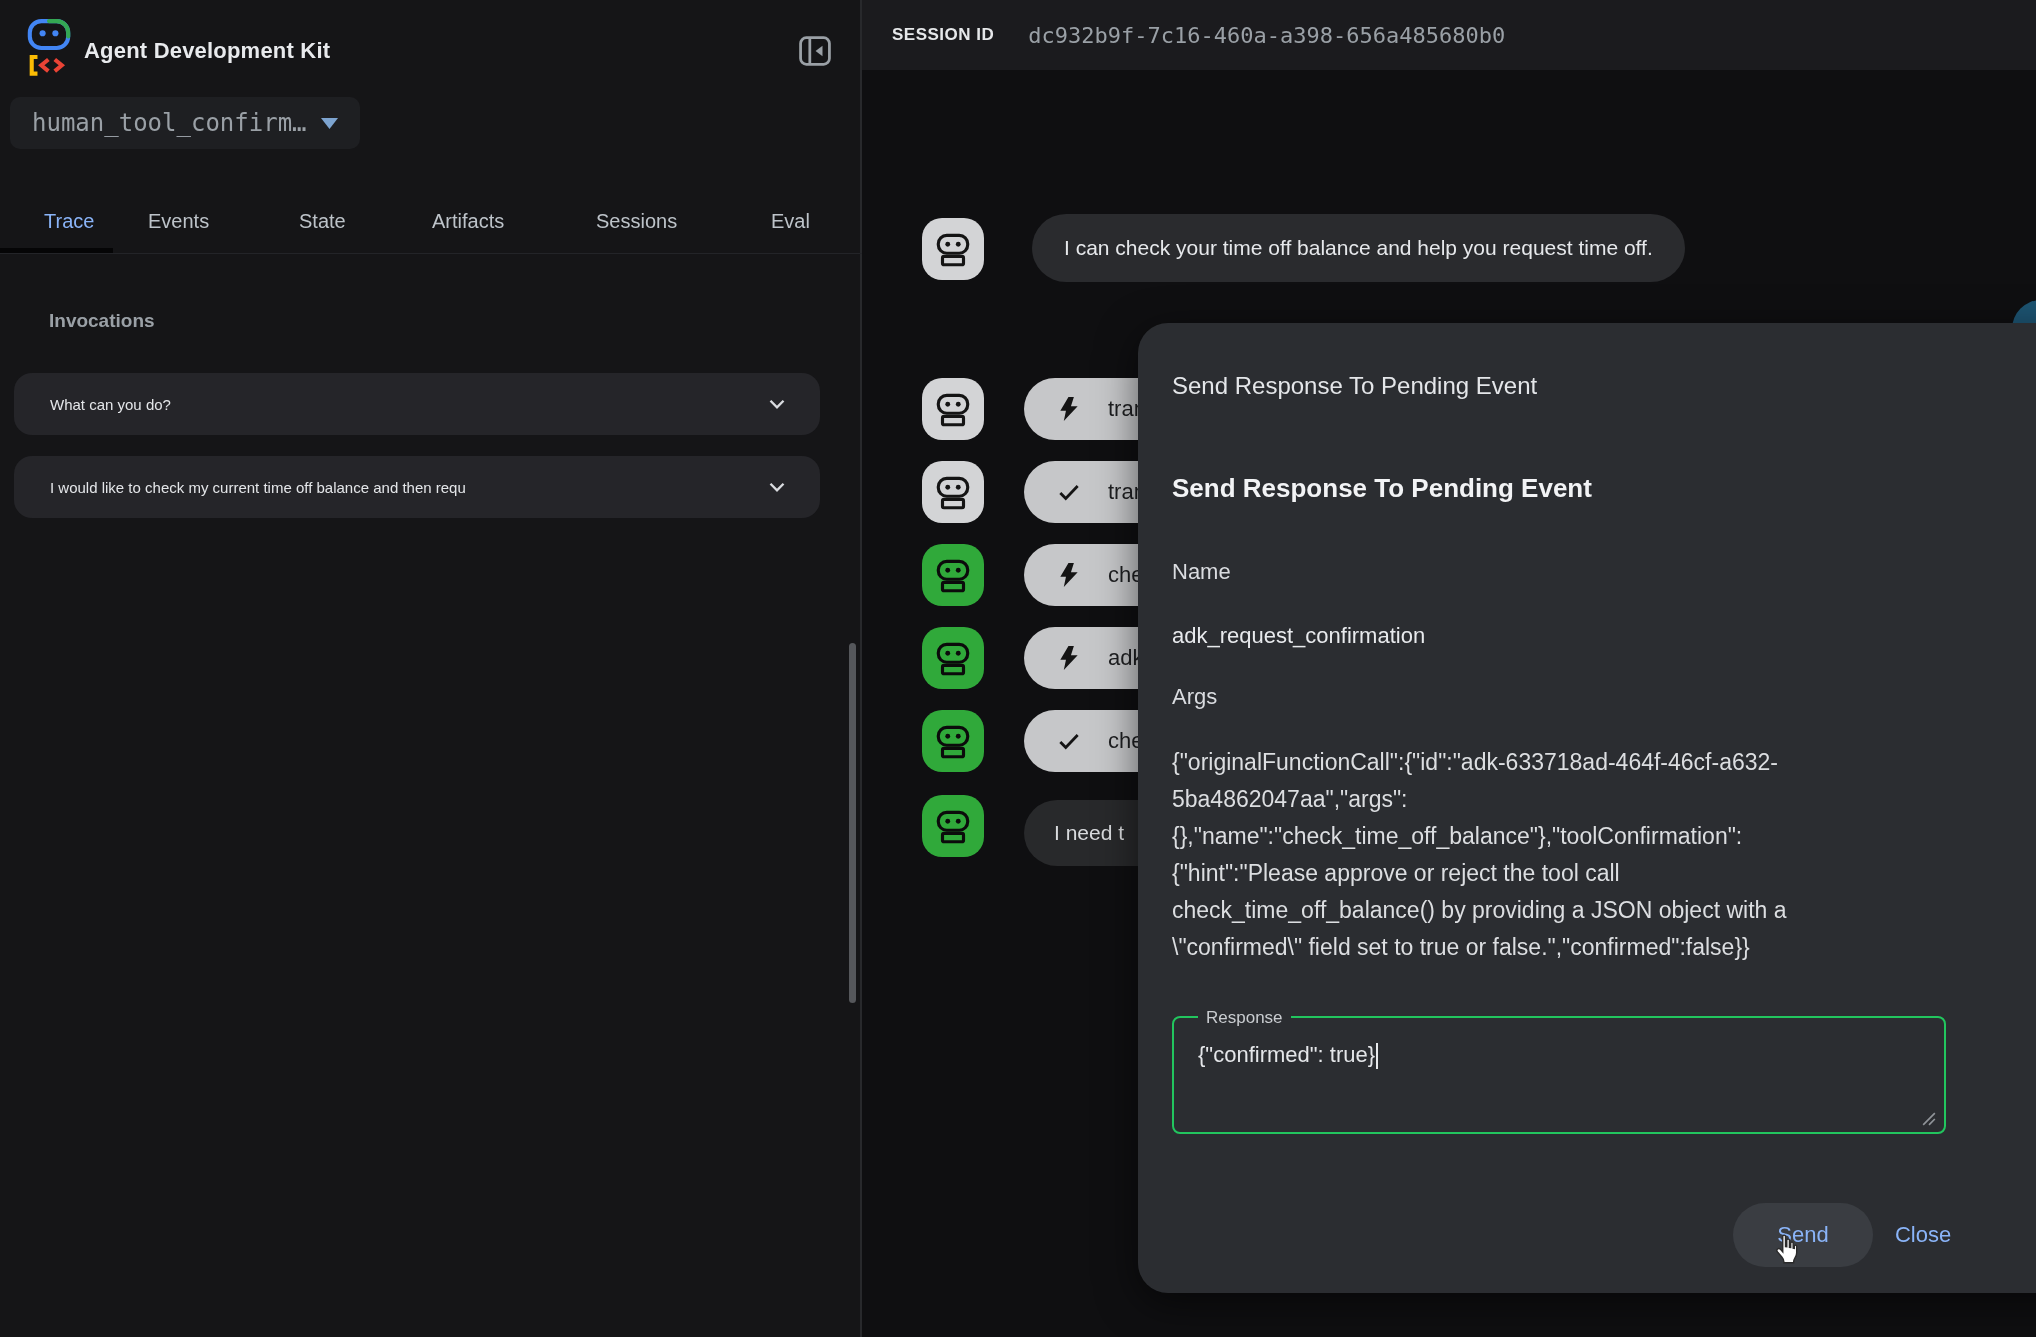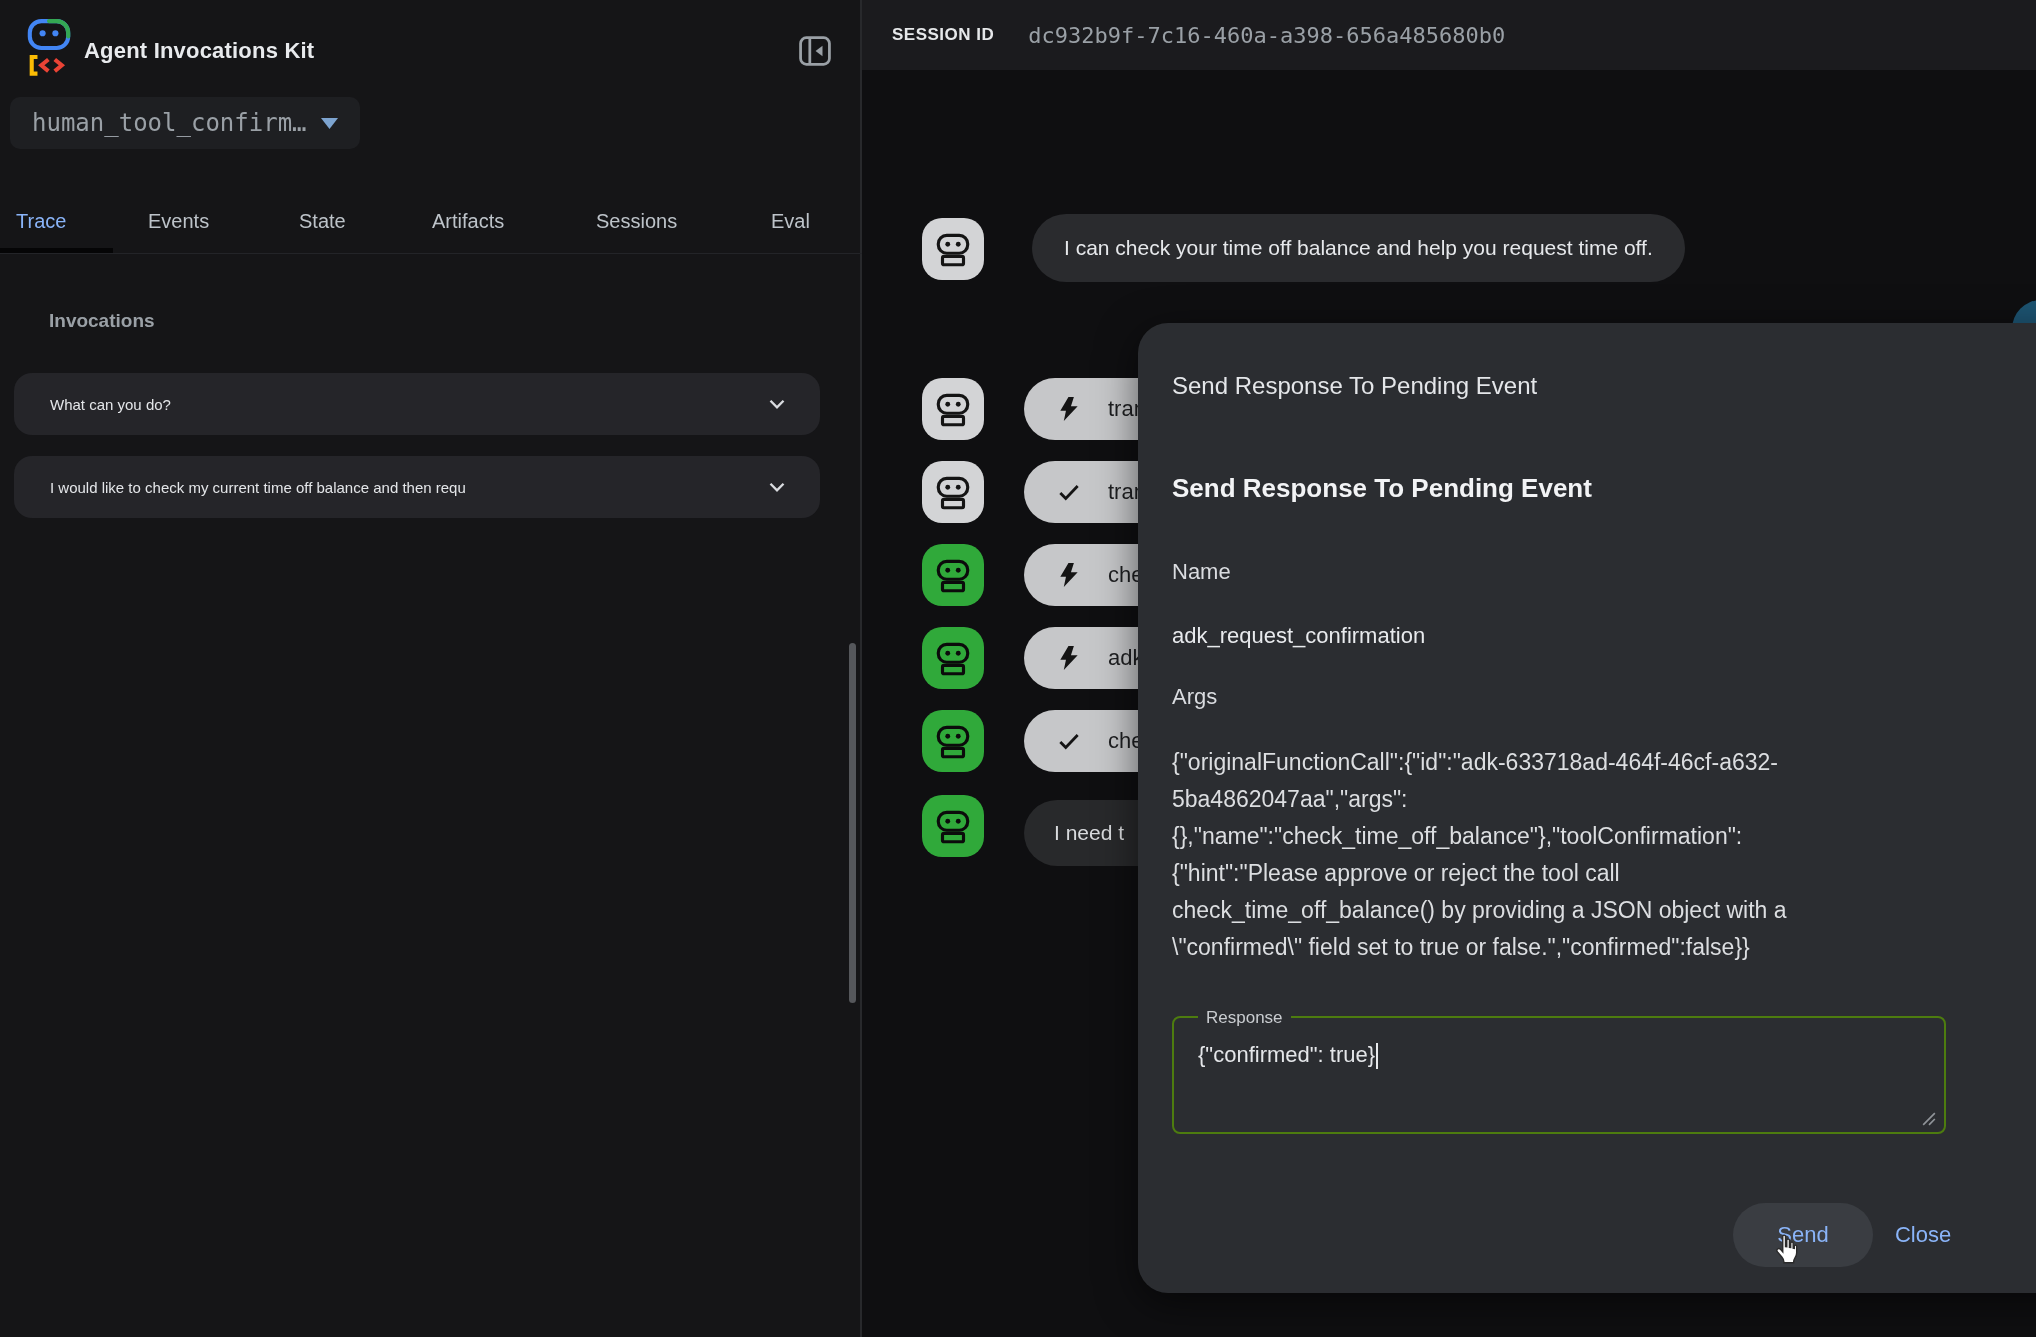--- a/index.html
+++ b/index.html
@@ -17,21 +17,21 @@
 
   .agent-select { position:absolute; left:10px; top:97px; width:350px; height:52px;
     background:#1e1f22; border-radius:10px; display:flex; align-items:center;
     padding:0 22px; cursor:pointer; }
   .agent-select .val { font-family:"DejaVu Sans Mono", monospace; font-size:24px;
     color:#9aa0a6; flex:1; white-space:nowrap; overflow:hidden; }
   .agent-select .caret { width:17px; height:11px; margin-left:10px; }
 
   .tabbar { position:absolute; left:0; top:196px; width:862px; height:62px; }
   .tab { position:absolute; top:14px; font-size:20px; color:#bdc3c9; cursor:pointer; }
-  .tab.active { color:#8ab4f8; }
+  .tab.active { color:#8ab4f8;margin-left:28px; }
   .tab-inkbar { position:absolute; left:0; top:52px; width:113px; height:5px; background:#050506; }
   .tab-divider { position:absolute; left:0; top:57px; width:862px; height:1px; background:#232428; }
 
   .invocations-title { position:absolute; left:49px; top:310px; font-size:19px;
     font-weight:bold; color:#9aa0a6; }
   .inv-card { position:absolute; left:14px; width:806px; height:62px; background:#252529;
     border-radius:18px; display:flex; align-items:center; padding:0 30px 0 36px; cursor:pointer; }
   .inv-card .txt { flex:1; font-size:15px; color:#e4e6e9; white-space:nowrap; overflow:hidden; }
   .inv-card .chev { width:26px; height:26px; margin-left:14px; flex:none; }
   #inv1 { top:373px; } #inv2 { top:456px; }
@@ -70,21 +70,21 @@
   .dialog { position:absolute; left:1138px; top:323px; width:998px; height:970px;
     background:#2b2d31; border-radius:30px; box-shadow:0 10px 40px rgba(0,0,0,.55); z-index:10; }
   .dlg-title { position:absolute; left:34px; top:49px; font-size:24px; color:#e4e6e9; }
   .dlg-heading { position:absolute; left:34px; top:150px; font-size:26px; font-weight:bold; color:#f2f3f5; }
   .dlg-label { position:absolute; left:34px; font-size:22px; color:#dadce0; }
   .dlg-value { position:absolute; left:34px; font-size:22px; color:#e8eaed; }
   .dlg-args { position:absolute; left:34px; top:421px; width:700px; font-size:23px;
     line-height:37px; color:#dcdee1; overflow-wrap:anywhere; }
 
   .resp-box { position:absolute; left:34px; top:693px; width:774px; height:118px;
-    border:2px solid #4d7c0f; border-radius:8px; cursor:text; }
+    border:2px solid #22c55e; border-radius:8px; cursor:text; }
   .resp-label { position:absolute; left:24px; top:-10px; background:#2b2d31; padding:0 8px;
     font-size:17px; color:#c9ccd0; }
   .resp-value { position:absolute; left:24px; top:24px; font-size:22px; color:#e4e6e9; }
   .resp-caret { display:inline-block; width:2px; height:26px; background:#e8eaed;
     vertical-align:middle; margin-left:1px; }
   .resp-resize { position:absolute; right:8px; bottom:6px; width:14px; height:14px; }
 
   .btn-row { position:absolute; left:0; top:880px; width:832px; height:64px; }
   .btn { position:absolute; height:64px; display:flex; align-items:center; justify-content:center;
     font-size:22px; font-weight:500; color:#8ab4f8; cursor:pointer; }
@@ -104,21 +104,21 @@
     <svg class="adk-logo" viewBox="0 0 44 50">
       <rect x="7" y="4" width="30" height="21" rx="9" fill="none" stroke="#4285f4" stroke-width="3.2"></rect>
       <path d="M22 4 h6 a9 9 0 0 1 9 9 v3" fill="none" stroke="#34a853" stroke-width="3.2" stroke-linecap="round"></path>
       <circle cx="17" cy="13.5" r="2.4" fill="#4285f4"></circle>
       <circle cx="27" cy="13.5" r="2.4" fill="#4285f4"></circle>
       <path d="M13 32 h-4.5 v13 h4.5" fill="none" stroke="#fbbc04" stroke-width="3.2"></path>
       <path d="M21.5 34 l-5.5 4.5 5.5 4.5" fill="none" stroke="#ea4335" stroke-width="3.2"></path>
       <path d="M26.5 34 l5.5 4.5 -5.5 4.5" fill="none" stroke="#ea4335" stroke-width="3.2"></path>
     </svg>
 
-    <div class="app-title">Agent Invocations Kit</div>
+    <div class="app-title">Agent Development Kit</div>
 
     <svg class="panel-toggle" viewBox="0 0 28 26">
       <rect x="1.5" y="1.5" width="25" height="23" rx="5" fill="none" stroke="#9aa0a6" stroke-width="2.4"></rect>
       <line x1="9.5" y1="1.5" x2="9.5" y2="24.5" stroke="#9aa0a6" stroke-width="2.4"></line>
       <path d="M20.5 8.5 L14.5 13 L20.5 17.5 z" fill="#9aa0a6"></path>
     </svg>
 
     <div class="agent-select">
       <span class="val">human_tool_confirm…</span>
       <svg class="caret" viewBox="0 0 14 9">

